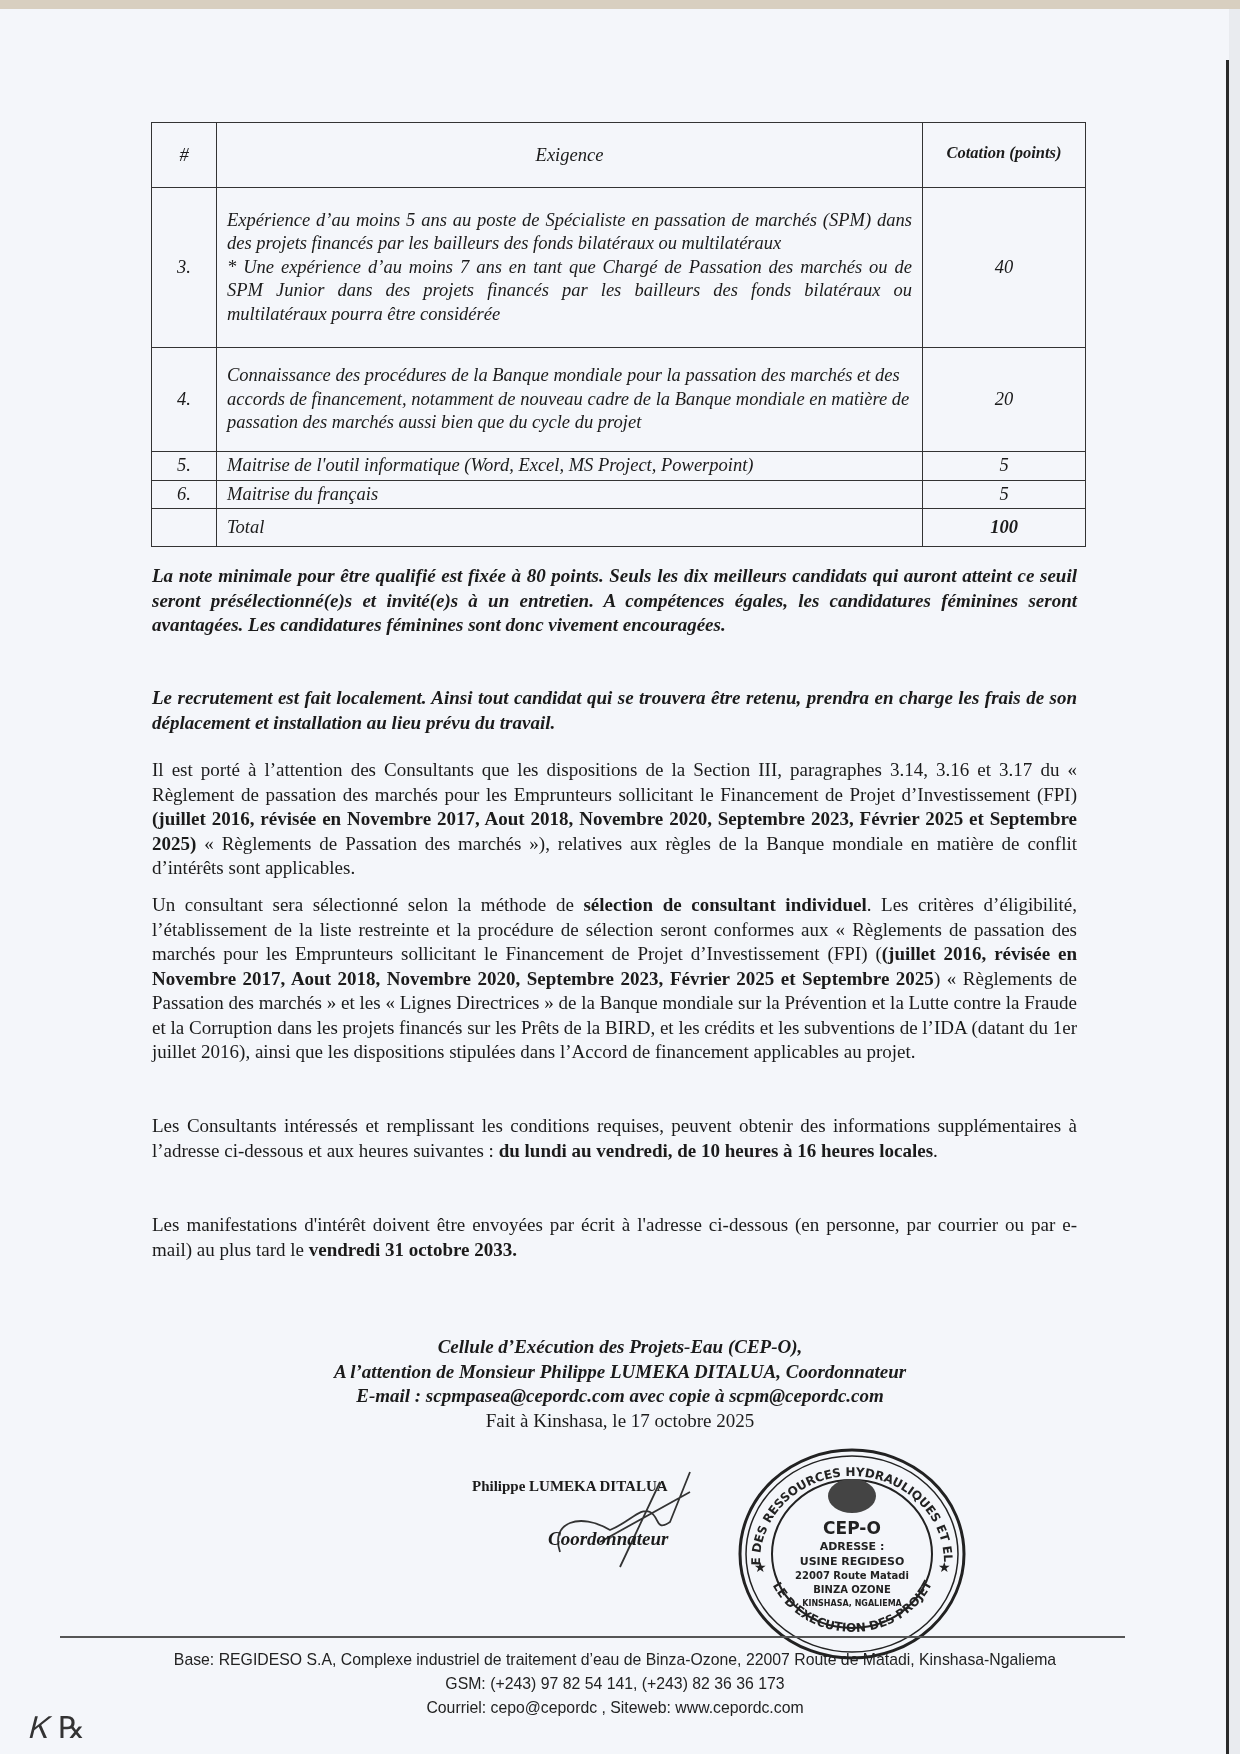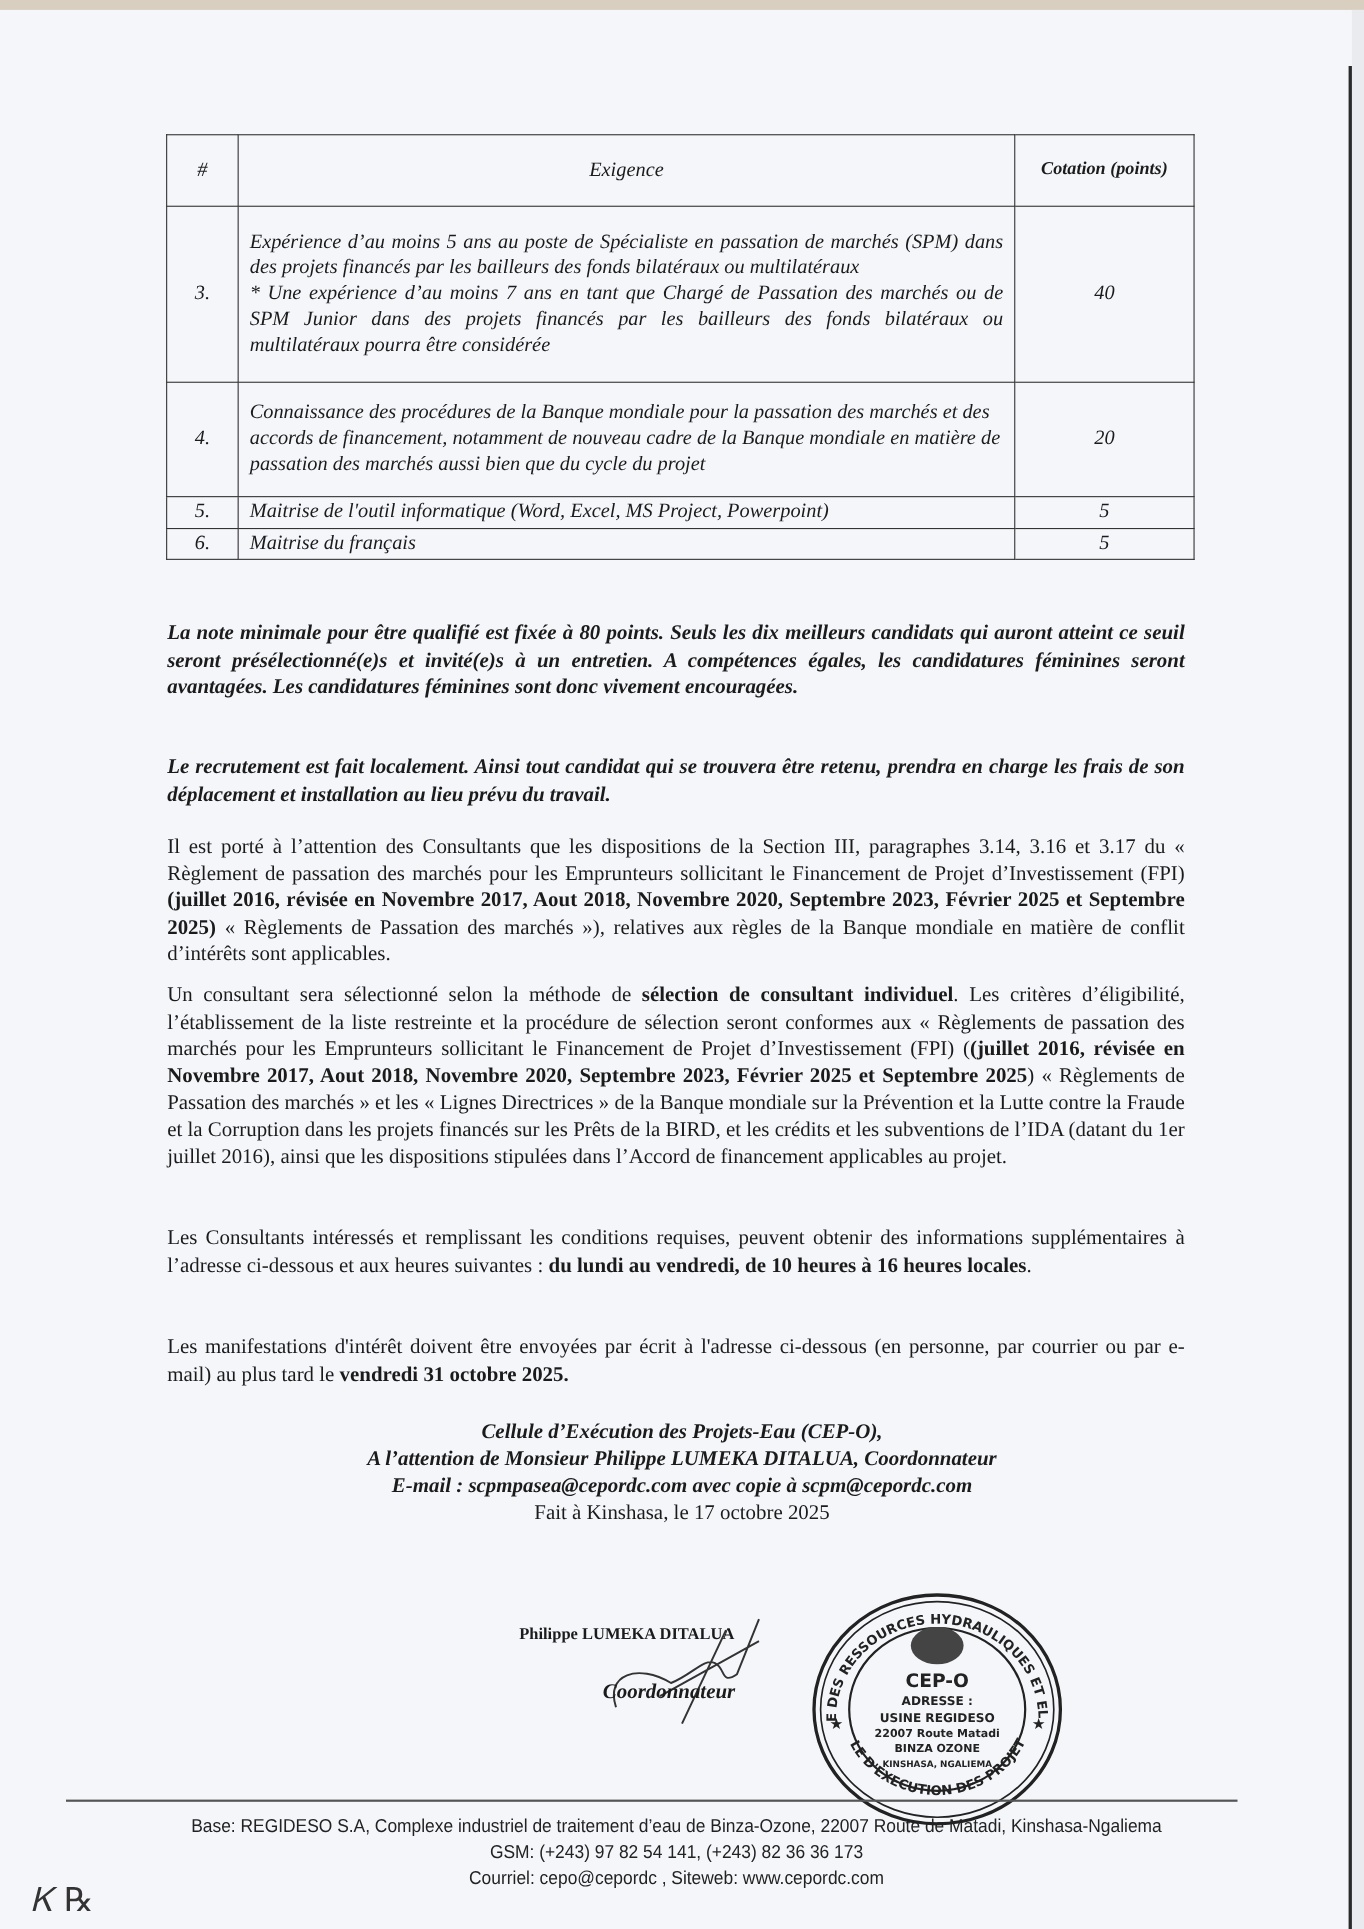--- a/index.html
+++ b/index.html
@@ -22,21 +22,21 @@
     table.req th.pts { font-weight: bold; font-size: 16.5px; vertical-align: top; padding-top: 20px; }
     td.num { width: 62px; text-align: center; }
     td.desc { padding: 2px 10px; line-height: 23.5px; text-align: justify; }
     td.pts { width: 160px; text-align: center; }
     td.total-pts { font-weight: bold; }
 
     .para { position: absolute; left: 152px; width: 925px; font-size: 19px; line-height: 24.5px; text-align: justify; }
     .bi { font-weight: bold; font-style: italic; }
     b { font-weight: bold; }
 
-    .addr { position: absolute; left: 250px; width: 740px; text-align: center; font-style: italic; font-weight: bold; font-size: 19px; line-height: 24.5px; }
+    .addr { position: absolute; left: 250px; width: 740px; text-align: center; font-style: italic; font-weight: bold; font-size: 19px; line-height: 24.5px; margin-top: 45px; }
     .addr .plain { font-style: normal; font-weight: normal; }
 
     .sig-name { position: absolute; left: 472px; top: 1478px; font-weight: bold; font-size: 15px; }
     .sig-role { position: absolute; left: 548px; top: 1528px; font-weight: bold; font-size: 19px; font-style: italic; }
     .signature { position: absolute; left: 540px; top: 1452px; }
 
     .stamp { position: absolute; left: 732px; top: 1444px; width: 240px; height: 220px; }
 
     .rule { position: absolute; left: 60px; top: 1636px; width: 1065px; height: 1.5px; background: #555; }
     .footer { position: absolute; left: 40px; width: 1150px; text-align: center; font-family: "Liberation Sans", "DejaVu Sans", sans-serif; font-size: 17px; color: #222; transform: scaleX(0.93); transform-origin: center; }
@@ -78,40 +78,45 @@
     </td>
     <td class="pts">5</td>
   </tr>
   <tr style="height:27px">
     <td class="num">6.</td>
     <td class="desc">
       <div>Maitrise du français</div>
     </td>
     <td class="pts">5</td>
   </tr>
+  <tr style="height:38px">
+    <td class="num"></td>
+    <td class="desc">Total</td>
+    <td class="pts total-pts">100</td>
+  </tr>
 </tbody>
   </table>
 
 <div class="para bi" style="top:564px">La note minimale pour être qualifié est fixée à 80 points. Seuls les dix meilleurs candidats qui auront atteint ce seuil seront présélectionné(e)s et invité(e)s à un entretien. A compétences égales, les candidatures féminines seront avantagées. Les candidatures féminines sont donc vivement encouragées.</div>
 <div class="para bi" style="top:686px">Le recrutement est fait localement. Ainsi tout candidat qui se trouvera être retenu, prendra en charge les frais de son déplacement et installation au lieu prévu du travail.</div>
 
 <div class="para" style="top:758px">
   <span>Il est porté à l’attention des Consultants que les dispositions de la Section III, paragraphes 3.14, 3.16 et 3.17 du « Règlement de passation des marchés pour les Emprunteurs sollicitant le Financement de Projet d’Investissement  (FPI) </span><b>(juillet 2016, révisée en Novembre 2017, Aout 2018, Novembre 2020, Septembre 2023, Février 2025 et Septembre 2025)</b><span> « Règlements de Passation des marchés »), relatives aux règles de la Banque mondiale en matière de conflit d’intérêts sont applicables.</span>
 </div>
 
 <div class="para" style="top:893px">
   <span>Un consultant sera sélectionné selon la méthode de </span><b>sélection de consultant individuel</b><span>. Les critères d’éligibilité, l’établissement de la liste restreinte et la procédure de sélection seront conformes aux « Règlements de passation des marchés pour les Emprunteurs sollicitant le Financement de Projet d’Investissement (FPI) (</span><b>(juillet 2016, révisée en Novembre 2017, Aout 2018, Novembre 2020, Septembre 2023, Février 2025 et Septembre 2025</b><span>) « Règlements de Passation des marchés » et les « Lignes Directrices »  de la Banque mondiale sur la Prévention et la Lutte contre la Fraude et la Corruption dans les projets financés sur les Prêts de la BIRD, et les crédits et les subventions de l’IDA (datant du 1er juillet 2016), ainsi que les dispositions stipulées dans l’Accord de financement applicables au projet.</span>
 </div>
 
 <div class="para" style="top:1114px">
   <span>Les Consultants intéressés et remplissant les conditions requises, peuvent obtenir des informations supplémentaires à l’adresse ci-dessous et aux heures suivantes : </span><b>du lundi au vendredi, de 10 heures à 16 heures locales</b><span>.</span>
 </div>
 
 <div class="para" style="top:1213px">
-  <span>Les manifestations d'intérêt doivent être envoyées par écrit à  l'adresse ci-dessous (en  personne,  par courrier ou par e-mail) au plus tard le </span><b>vendredi 31 octobre 2025.</b>
+  <span>Les manifestations d'intérêt doivent être envoyées par écrit à  l'adresse ci-dessous (en  personne,  par courrier ou par e-mail) au plus tard le </span><b>vendredi 31 octobre 2033.</b>
 </div>
 
 <div class="addr" style="top:1290px">
   <div>Cellule d’Exécution des Projets-Eau (CEP-O),</div>
   <div>A l’attention de Monsieur Philippe LUMEKA DITALUA, Coordonnateur</div>
   <div>E-mail : scpmpasea@cepordc.com avec copie à scpm@cepordc.com</div>
   <div class="plain">Fait à Kinshasa, le 17 octobre 2025</div>
 </div>
 
 <div class="sig-name">Philippe LUMEKA DITALUA</div>

